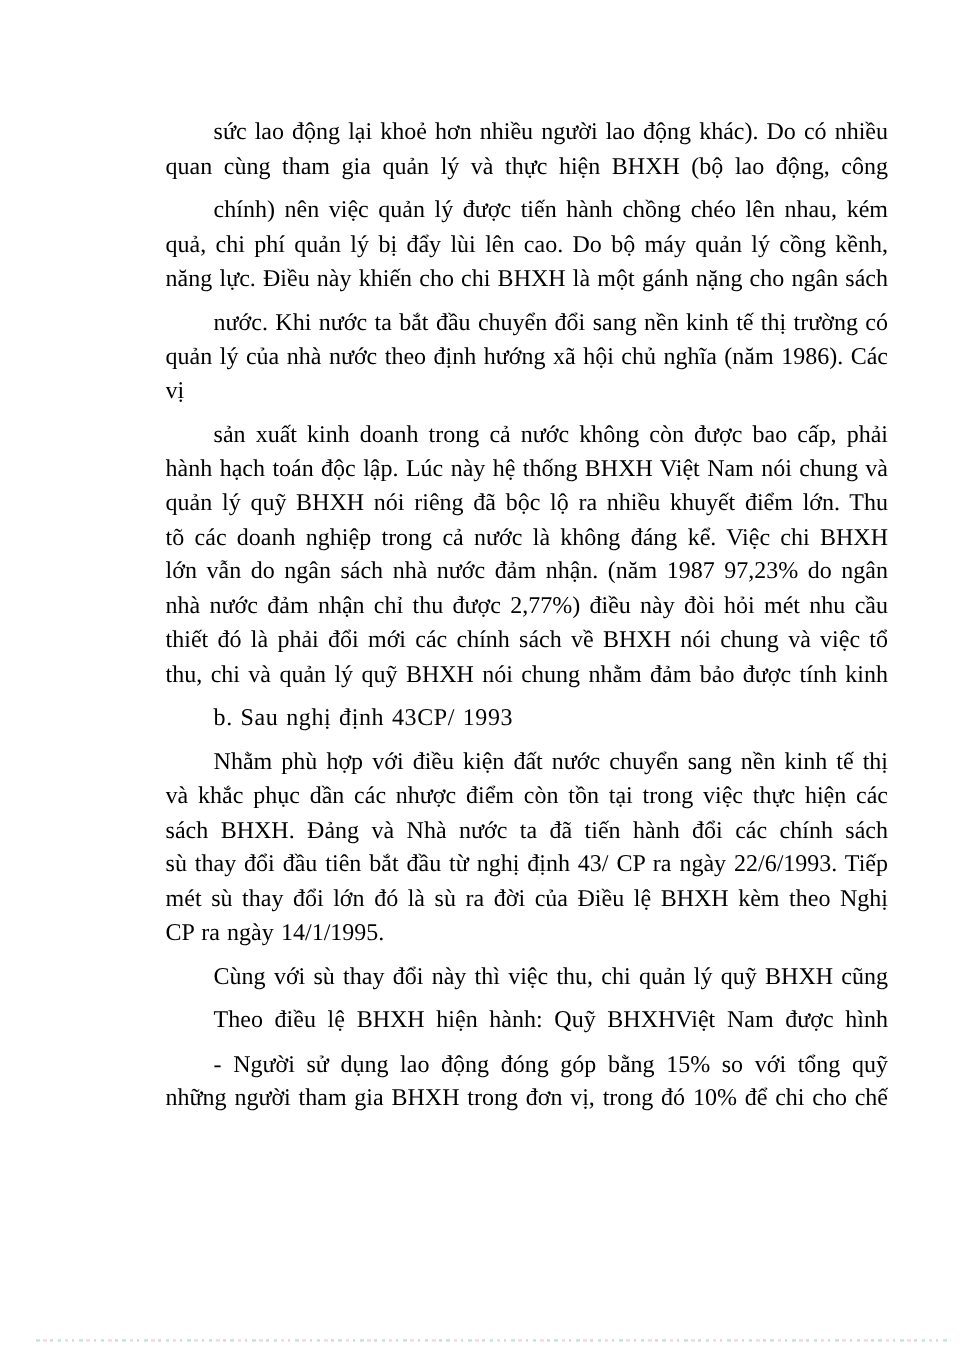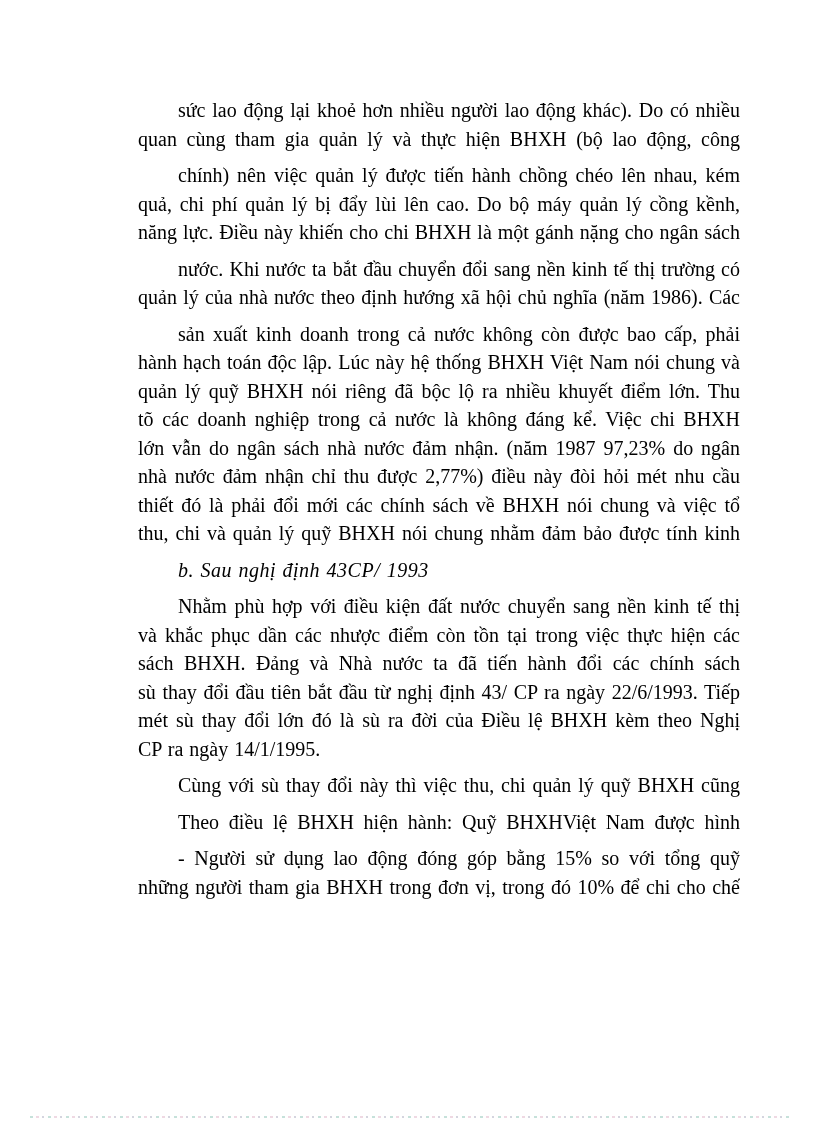--- a/index.html
+++ b/index.html
@@ -38,21 +38,20 @@
     text-align-last: justify;
     word-spacing: 1px;
   }
   .line.first {
     text-indent: 40px;
   }
   .line.last {
     text-align-last: left;
   }
   .block.heading .line {
-    font-style: italic;
     letter-spacing: 0.5px;
   }
   .footer-dotted-divider {
     position: absolute;
     left: 30px;
     top: 1116px;
     width: 762px;
     height: 2px;
     background: repeating-linear-gradient(
       90deg,
@@ -76,20 +75,21 @@
         <div class="line">quan cùng tham gia quản lý và thực hiện BHXH (bộ lao động, công đoàn, Bộ</div>
       </div>
       <div class="block paragraph">
         <div class="line first">chính) nên việc quản lý được tiến hành chồng chéo lên nhau, kém hiệu</div>
         <div class="line">quả, chi phí quản lý bị đẩy lùi lên cao. Do bộ máy quản lý cồng kềnh, kém</div>
         <div class="line last">năng lực. Điều này khiến cho chi BHXH là một gánh nặng cho ngân sách nhà</div>
       </div>
       <div class="block paragraph">
         <div class="line first">nước. Khi nước ta bắt đầu chuyển đổi sang nền kinh tế thị trường có sự</div>
         <div class="line">quản lý của nhà nước theo định hướng xã hội chủ nghĩa (năm 1986). Các đơn</div>
+        <div class="line last">vị</div>
       </div>
       <div class="block paragraph">
         <div class="line first">sản xuất kinh doanh trong cả nước không còn được bao cấp, phải tiến</div>
         <div class="line">hành hạch toán độc lập. Lúc này hệ thống BHXH Việt Nam nói chung và việc</div>
         <div class="line">quản lý quỹ BHXH nói riêng đã bộc lộ ra nhiều khuyết điểm lớn. Thu BHXH</div>
         <div class="line">tõ các doanh nghiệp trong cả nước là không đáng kể. Việc chi BHXH phần</div>
         <div class="line">lớn vẫn do ngân sách nhà nước đảm nhận. (năm 1987 97,23% do ngân sách</div>
         <div class="line">nhà nước đảm nhận chỉ thu được 2,77%) điều này đòi hỏi mét nhu cầu rất bức</div>
         <div class="line">thiết đó là phải đổi mới các chính sách về BHXH nói chung và việc tổ chức</div>
         <div class="line">thu, chi và quản lý quỹ BHXH nói chung nhằm đảm bảo được tính kinh tế và</div>

